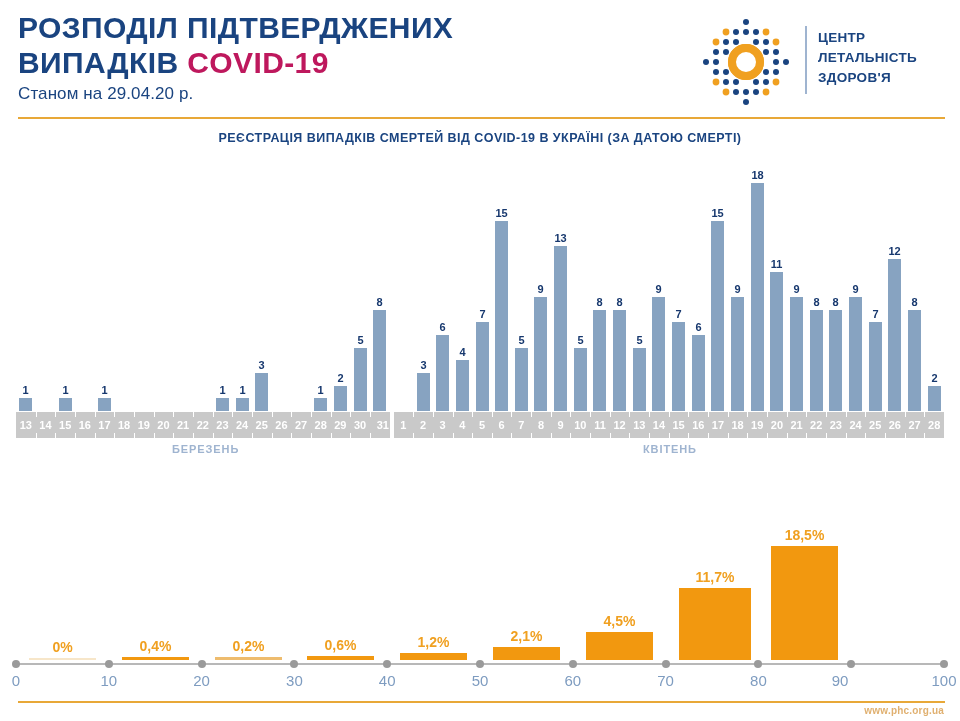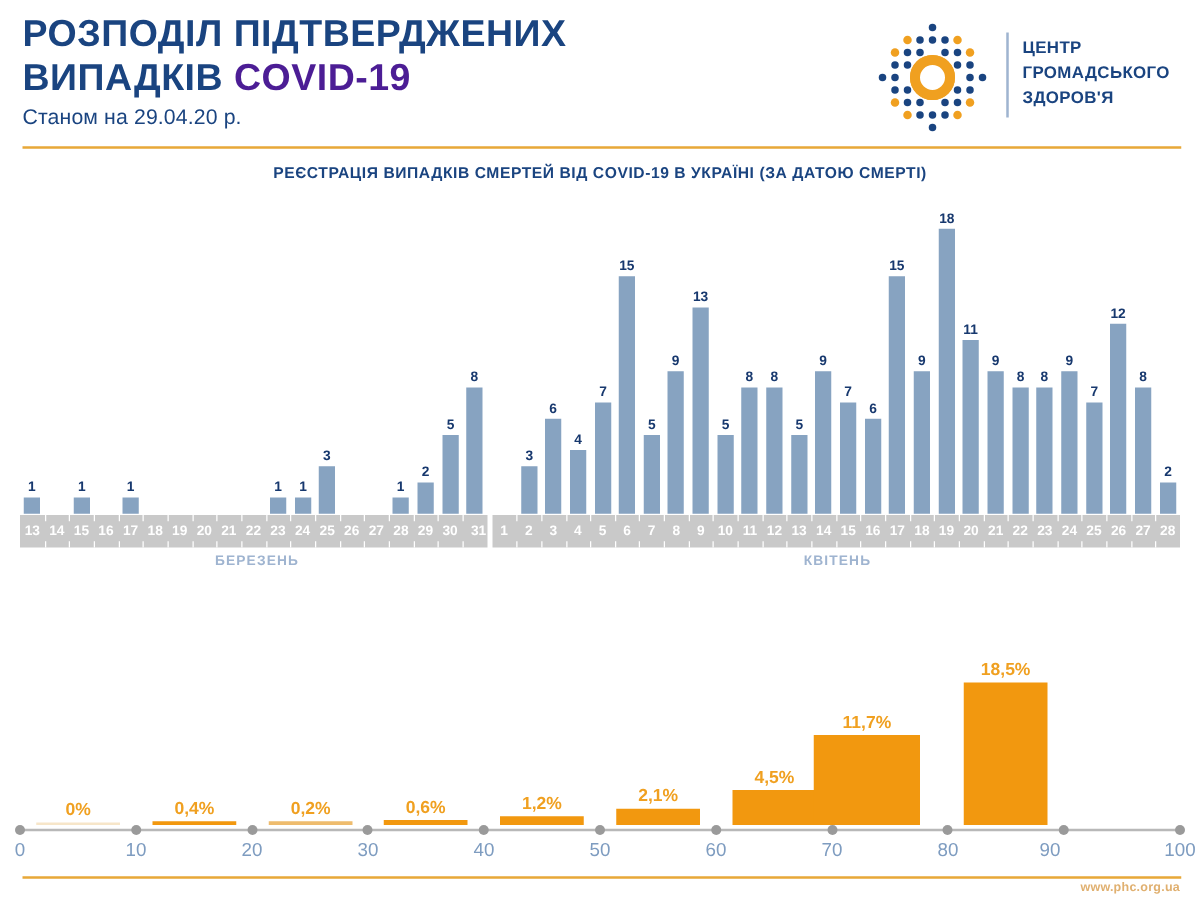--- a/index.html
+++ b/index.html
@@ -29,21 +29,21 @@
   }
   .title-line {
     font-size: 30px;
     font-weight: bold;
     color: #1a4480;
     letter-spacing: 0.4px;
     line-height: 35px;
     white-space: nowrap;
   }
   .title-covid {
-    color: #4c1d95;
+    color: #be185d;
   }
   #subtitle {
     margin-top: 4px;
     font-size: 17px;
     color: #1a4480;
     letter-spacing: 0.1px;
   }
   #header-rule {
     position: absolute;
     left: 18px; top: 117px;
@@ -286,21 +286,21 @@
         <circle cx="16" cy="66" r="3.4"></circle>
         <circle cx="76" cy="66" r="3.4"></circle>
       </g>
       <circle cx="46" cy="46" r="14" fill="none" stroke="#f0a020" stroke-width="8"></circle>
       <circle cx="46" cy="46" r="14" fill="#ffffff"></circle>
       <circle cx="46" cy="46" r="14" fill="none" stroke="#f0a020" stroke-width="8"></circle>
     </svg>
     <div id="logo-divider"></div>
     <div id="logo-text">
       <div>ЦЕНТР</div>
-      <div>ГРОМАДСЬКОГО</div>
+      <div>ЛЕТАЛЬНІСТЬ</div>
       <div>ЗДОРОВ'Я</div>
     </div>
   </div>
 
   <div id="header-rule"></div>
 </div>
 
 <div id="chart1">
   <div class="chart-title">РЕЄСТРАЦІЯ ВИПАДКІВ СМЕРТЕЙ ВІД COVID-19 В УКРАЇНІ (ЗА ДАТОЮ СМЕРТІ)</div>
   <div id="plot1">
@@ -621,21 +621,21 @@
         <div class="agebar-rect" style="height: 7.39459px; background: rgb(242, 152, 15);"></div>
       </div>
       <div class="agebar-wrap" style="left: 477px; width: 67px;">
         <div class="agebar-val">2,1%</div>
         <div class="agebar-rect" style="height: 12.9405px; background: rgb(242, 152, 15);"></div>
       </div>
       <div class="agebar-wrap" style="left: 570px; width: 67px;">
         <div class="agebar-val">4,5%</div>
         <div class="agebar-rect" style="height: 27.7297px; background: rgb(242, 152, 15);"></div>
       </div>
-      <div class="agebar-wrap" style="left: 635px; width: 85px;">
+      <div class="agebar-wrap" style="left: 663px; width: 72px;">
         <div class="agebar-val">11,7%</div>
         <div class="agebar-rect" style="height: 72.0973px; background: rgb(242, 152, 15);"></div>
       </div>
       <div class="agebar-wrap" style="left: 755px; width: 67px;">
         <div class="agebar-val">18,5%</div>
         <div class="agebar-rect" style="height: 114px; background: rgb(242, 152, 15);"></div>
       </div>
     </div>
   <div id="axis2">
     <div id="axis2-line"></div>

